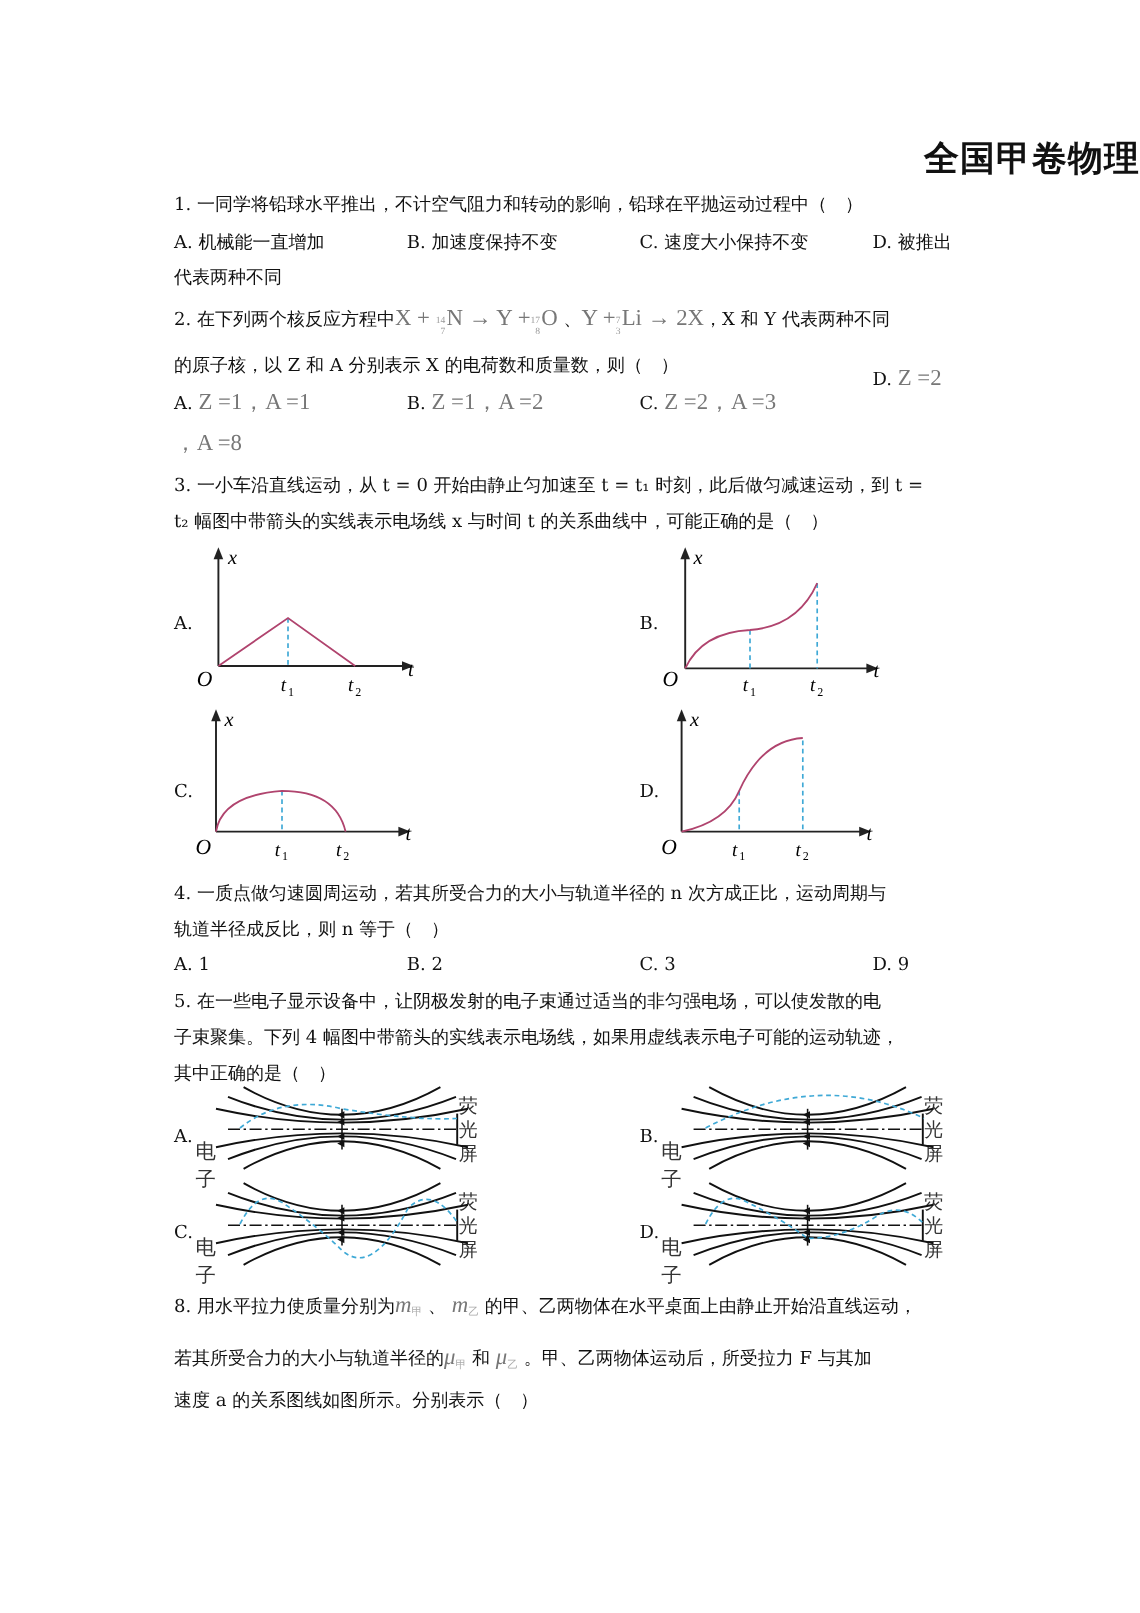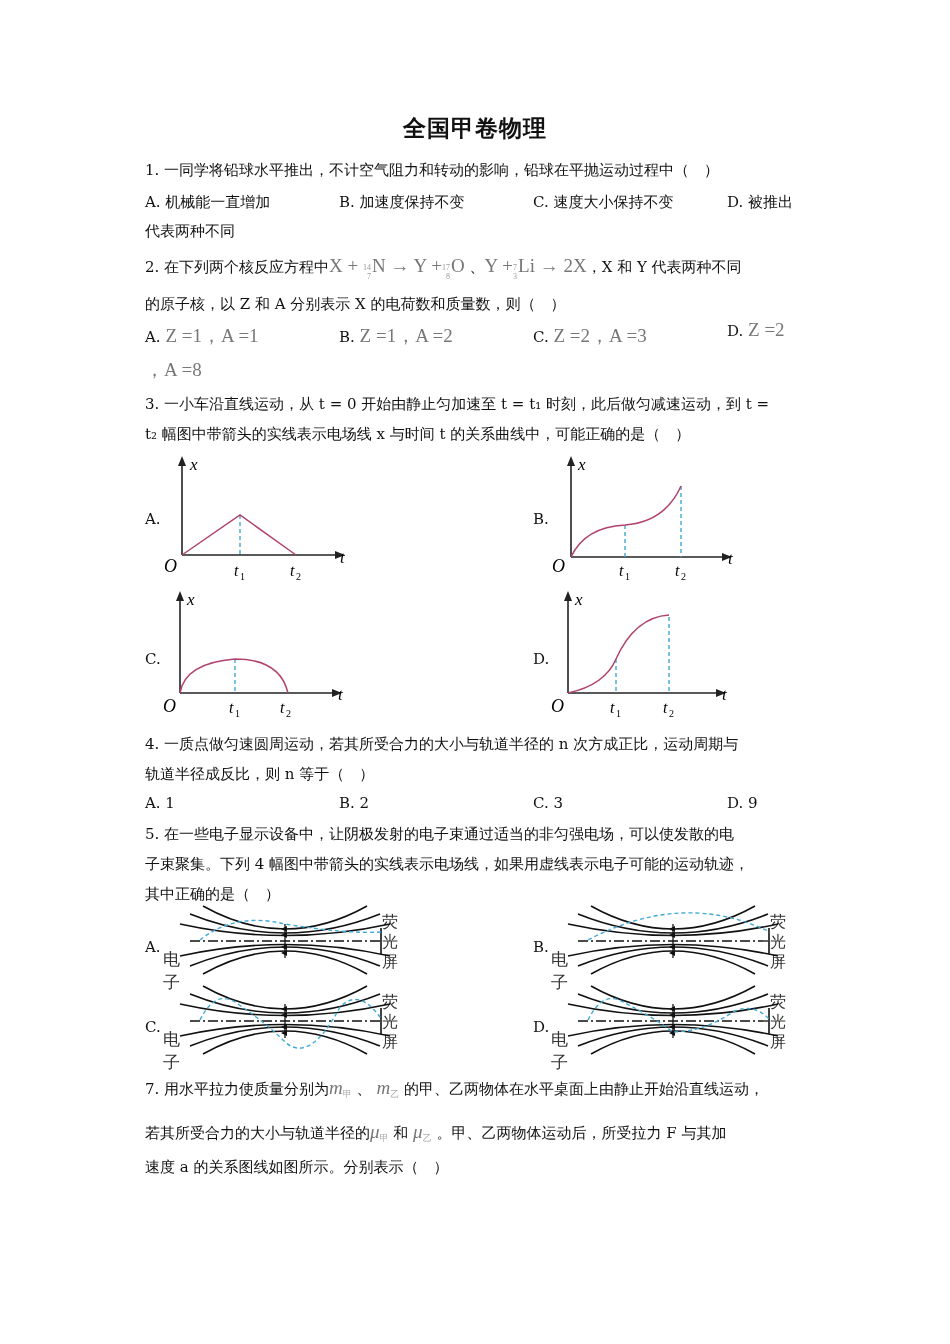--- a/index.html
+++ b/index.html
@@ -3,22 +3,22 @@
 <meta charset="utf-8">
 <style>
   html, body { margin: 0; padding: 0; background: #ffffff; }
   body {
     width: 950px; height: 1344px; position: relative; overflow: hidden;
     font-family: "DejaVu Serif", "Liberation Serif", serif;
     color: #111;
   }
   .abs { position: absolute; }
   .title {
-    left: 0; width: 950px; top: 113px; text-align: center;
-    font-size: 23px; font-weight: bold; letter-spacing: 1px;
+    left: 0; width: 950px; top: 113px; text-align: right;
+    font-size: 29px; font-weight: bold; letter-spacing: 1px;
     font-family: "DejaVu Sans", "Liberation Sans", sans-serif;
   }
   .line { position: absolute; left: 145px; font-size: 15px; white-space: nowrap; line-height: 20px; }
   .opt { position: absolute; font-size: 15px; white-space: nowrap; line-height: 20px; }
   .math { font-family: "Liberation Serif", "DejaVu Serif", serif; color: #777; font-size: 19px; }
   .math i { font-style: italic; }
   .iso { display: inline-flex; flex-direction: column; font-size: 8px; line-height: 9px; vertical-align: 2px; margin-right: 1px; text-align: right; color: #999; }
   .sub { font-size: 9px; vertical-align: -3px; color: #aaa; }
   svg text { font-family: "Liberation Serif", serif; }
   .graph-label { position: absolute; font-size: 15px; }
@@ -45,21 +45,21 @@
         <span>8</span>
       </span><span>O</span> <span style="color:#111;font-size:15px">、</span><span>Y</span> <span>+</span><span class="iso">
         <span>7</span>
         <span>3</span>
       </span><span>Li</span> <span>→</span> <span>2X</span></span><span>，X 和 Y 代表两种不同</span>
 </div>
 <div class="line" style="top:294px">的原子核，以 Z 和 A 分别表示 X 的电荷数和质量数，则（　）</div>
 <div class="opt" style="left:145px;top:326px"><span>A.</span> <span class="math">Z =1，A =1</span></div>
 <div class="opt" style="left:339px;top:326px"><span>B.</span> <span class="math">Z =1，A =2</span></div>
 <div class="opt" style="left:533px;top:326px"><span>C.</span> <span class="math">Z =2，A =3</span></div>
-<div class="opt" style="left:727px;top:320px"><span>D.</span> <span class="math">Z =2</span></div>
+<div class="opt" style="left:727px;top:306px"><span>D.</span> <span class="math">Z =2</span></div>
 <div class="opt math" style="left:145px;top:360px">，A =8</div>
 
 <div class="line" style="top:394px">3. 一小车沿直线运动，从 t = 0 开始由静止匀加速至 t = t₁ 时刻，此后做匀减速运动，到 t =</div>
 <div class="line" style="top:424px">t₂ 幅图中带箭头的实线表示电场线 x 与时间 t 的关系曲线中，可能正确的是（　）</div>
 
 <div class="graph-label" style="left:145px;top:510px">A.</div>
 <svg class="figure" style="left:160px;top:452px" width="200" height="130">
   <g>
     <line x1="22" y1="103" x2="180" y2="103" stroke="#222" stroke-width="1.6"></line>
     <polygon points="185,103 175,99 175,107" fill="#222"></polygon>
@@ -268,18 +268,18 @@
           </g>
           <line x1="45" y1="29" x2="235" y2="29" stroke="#111" stroke-width="1.3" stroke-dasharray="10,3,2,3"></line>
           <line x1="236" y1="16" x2="236" y2="42" stroke="#111" stroke-width="1.6"></line>
           <path d="M55,28 Q70,-2 90,10 Q120,25 140,40 Q170,40 200,20 Q220,10 237,28" fill="none" stroke="#3fa9d6" stroke-width="1.4" stroke-dasharray="4,3"></path>
         </g>
       </svg>
     </div>
   </div>
 
 <div class="line" style="top:1078px">
-  <span>7. 用水平拉力使质量分别为</span><span class="math"><i>m</i><span class="sub">甲</span></span> <span>、</span> <span class="math"><i>m</i><span class="sub">乙</span></span> <span>的甲、乙两物体在水平桌面上由静止开始沿直线运动，</span>
+  <span>8. 用水平拉力使质量分别为</span><span class="math"><i>m</i><span class="sub">甲</span></span> <span>、</span> <span class="math"><i>m</i><span class="sub">乙</span></span> <span>的甲、乙两物体在水平桌面上由静止开始沿直线运动，</span>
 </div>
 <div class="line" style="top:1122px">
   <span>若其所受合力的大小与轨道半径的</span><span class="math"><i>μ</i><span class="sub">甲</span></span> <span>和</span> <span class="math"><i>μ</i><span class="sub">乙</span></span> <span>。甲、乙两物体运动后，所受拉力 F 与其加</span>
 </div>
 <div class="line" style="top:1157px">速度 a 的关系图线如图所示。分别表示（　）</div>
 
 </body></html>

